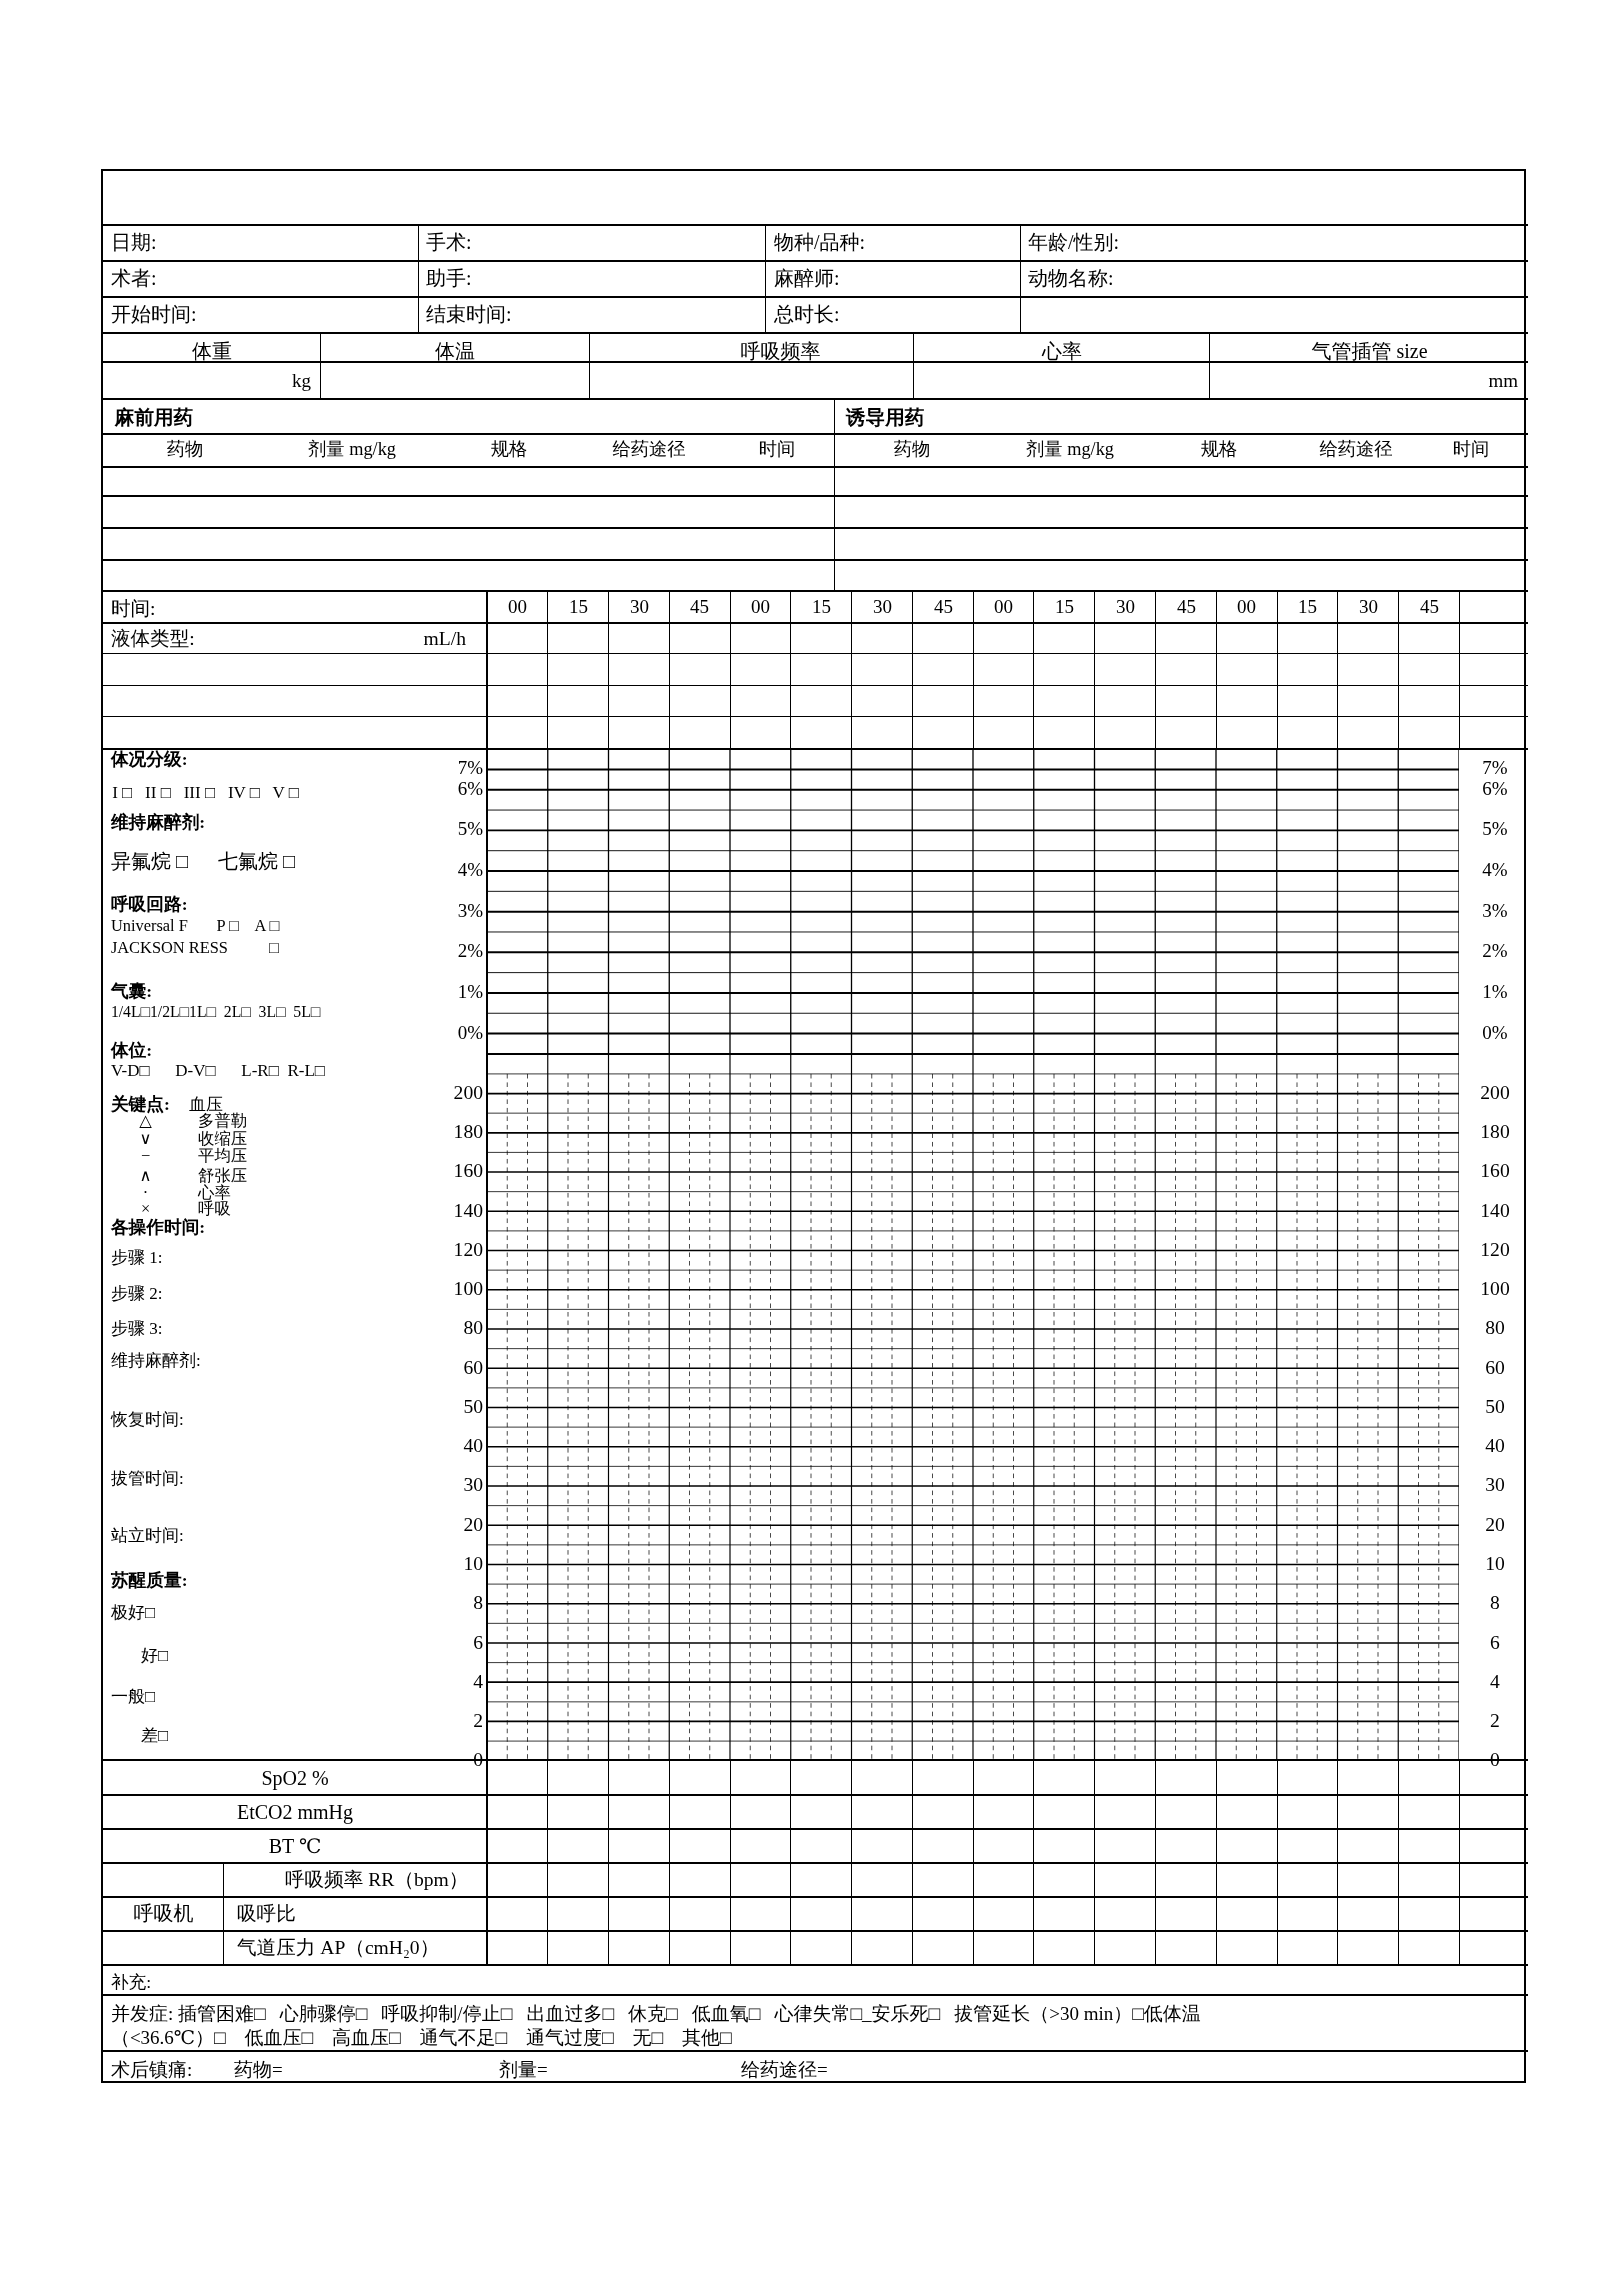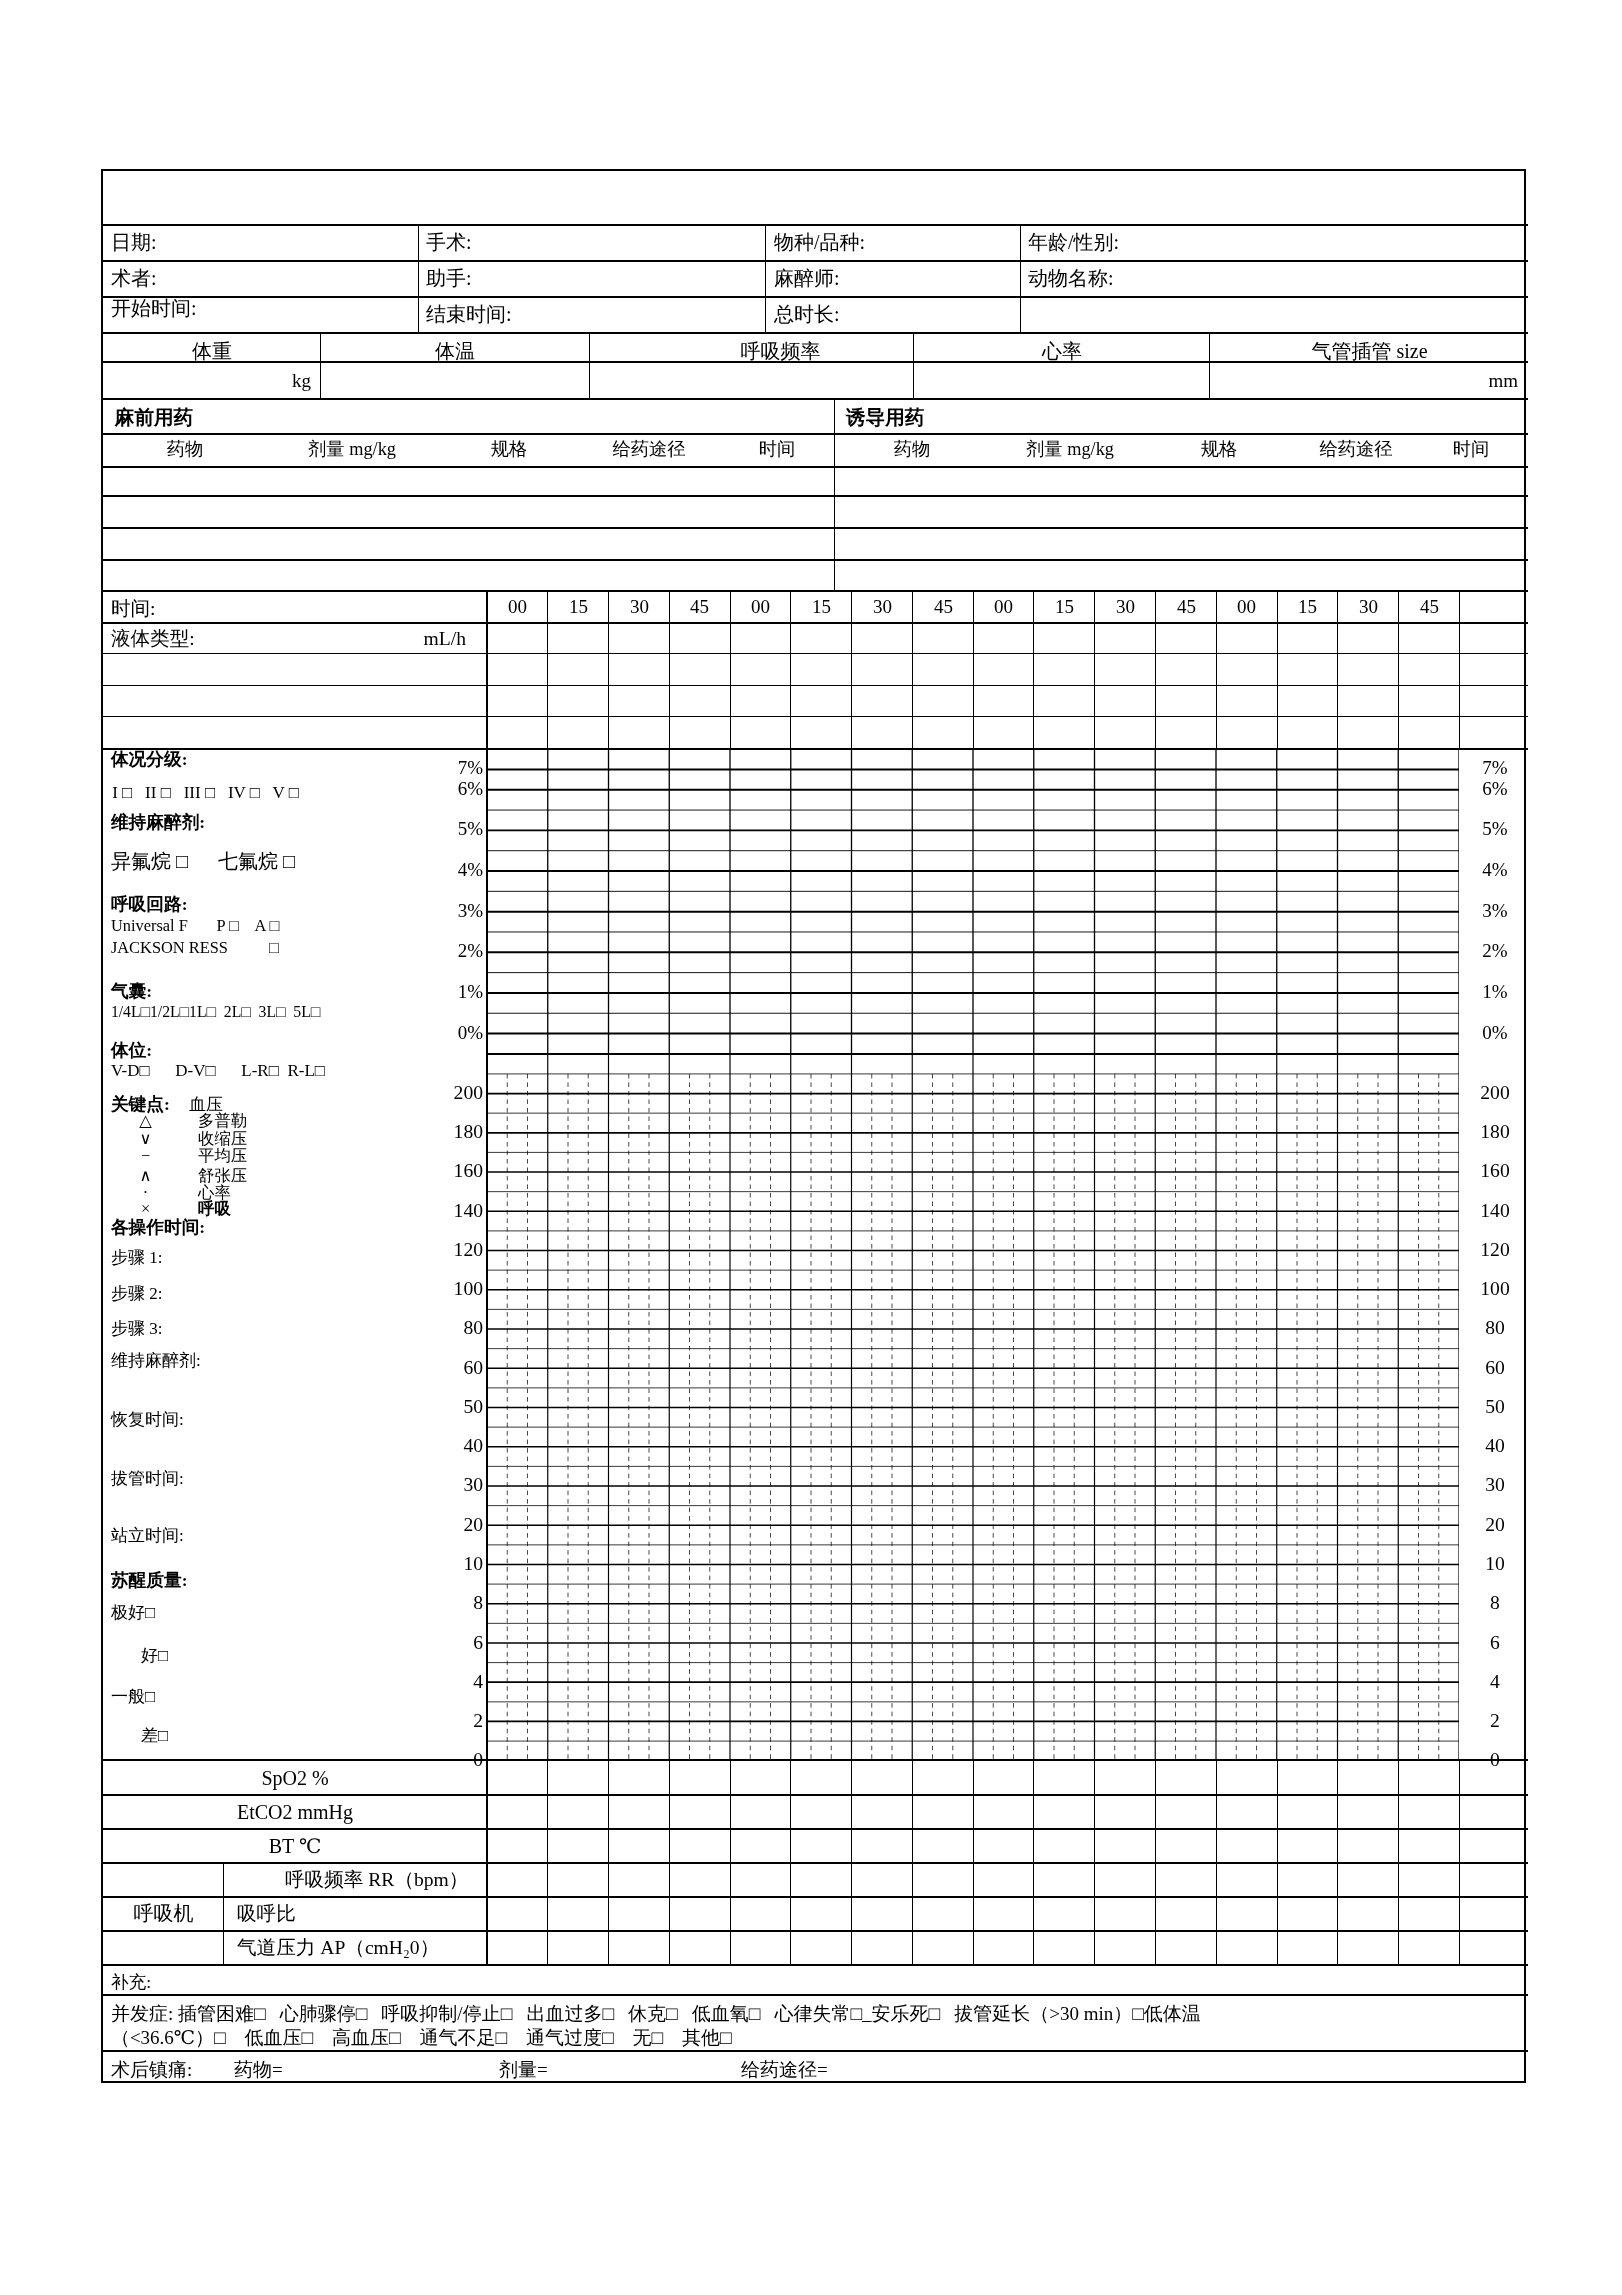--- a/index.html
+++ b/index.html
@@ -147,21 +147,21 @@
         <div class="vl" style="left:1356px;top:420px;width:1.2px;height:158px;"></div>
         <div class="vl" style="left:1356px;top:1589px;width:1.2px;height:204px;"></div>
         <div class="abs f31" style="left:7.9px;top:60px;">日期:</div>
         <div class="abs f31" style="left:323px;top:60px;">手术:</div>
         <div class="abs f31" style="left:671px;top:60px;">物种/品种:</div>
         <div class="abs f31" style="left:925px;top:60px;">年龄/性别:</div>
         <div class="abs f31" style="left:7.9px;top:96px;">术者:</div>
         <div class="abs f31" style="left:323px;top:96px;">助手:</div>
         <div class="abs f31" style="left:671px;top:96px;">麻醉师:</div>
         <div class="abs f31" style="left:925px;top:96px;">动物名称:</div>
-        <div class="abs f31" style="left:7.9px;top:126px;">开始时间:</div>
+        <div class="abs f31" style="left:7.9px;top:132px;">开始时间:</div>
         <div class="abs f31" style="left:323px;top:132px;">结束时间:</div>
         <div class="abs f31" style="left:671px;top:132px;">总时长:</div>
         <div class="abs f31 ctr" style="left:0px;top:169px;width:218px;">体重</div>
         <div class="abs f31 ctr" style="left:218px;top:169px;width:268px;">体温</div>
         <div class="abs f31 ctr" style="left:486px;top:169px;width:383px;">呼吸频率</div>
         <div class="abs f31 ctr" style="left:811px;top:169px;width:296px;">心率</div>
         <div class="abs f31 ctr" style="left:1107px;top:169px;width:319px;">气管插管 size</div>
         <div class="abs f28" style="left:82px;top:268px;transform:translateX(-50%);">药物</div>
         <div class="abs f28" style="left:809px;top:268px;transform:translateX(-50%);">药物</div>
         <div class="abs f28" style="left:249px;top:268px;transform:translateX(-50%);">剂量 mg/kg</div>
@@ -363,21 +363,21 @@
         <div class="abs f25" style="left:95px;top:941px;">多普勒</div>
         <div class="abs f25 ctr" style="left:26px;top:959px;width:33px;">∨</div>
         <div class="abs f25" style="left:95px;top:959px;">收缩压</div>
         <div class="abs f25 ctr" style="left:26px;top:976px;width:33px;">−</div>
         <div class="abs f25" style="left:95px;top:976px;">平均压</div>
         <div class="abs f25 ctr" style="left:26px;top:996px;width:33px;">∧</div>
         <div class="abs f25" style="left:95px;top:996px;">舒张压</div>
         <div class="abs f25 ctr" style="left:26px;top:1013px;width:33px;">·</div>
         <div class="abs f25" style="left:95px;top:1013px;">心率</div>
         <div class="abs f25 ctr" style="left:26px;top:1029px;width:33px;">×</div>
-        <div class="abs f25" style="left:95px;top:1029px;font-weight:bold;">呼吸</div>
+        <div class="abs f25" style="left:95px;top:1029px;">呼吸</div>
         <div class="abs f26" style="left:7.9px;top:1077px;">步骤 1:</div>
         <div class="abs f26" style="left:7.9px;top:1113px;">步骤 2:</div>
         <div class="abs f26" style="left:7.9px;top:1148px;">步骤 3:</div>
         <div class="abs f26" style="left:7.9px;top:1180px;">维持麻醉剂:</div>
         <div class="abs f26" style="left:7.9px;top:1239px;">恢复时间:</div>
         <div class="abs f26" style="left:7.9px;top:1298px;">拔管时间:</div>
         <div class="abs f26" style="left:7.9px;top:1355px;">站立时间:</div>
         <div class="abs f26" style="left:7.9px;top:1432px;">极好□</div>
         <div class="abs f26" style="left:38px;top:1475px;">好□</div>
         <div class="abs f26" style="left:7.9px;top:1516px;">一般□</div>

